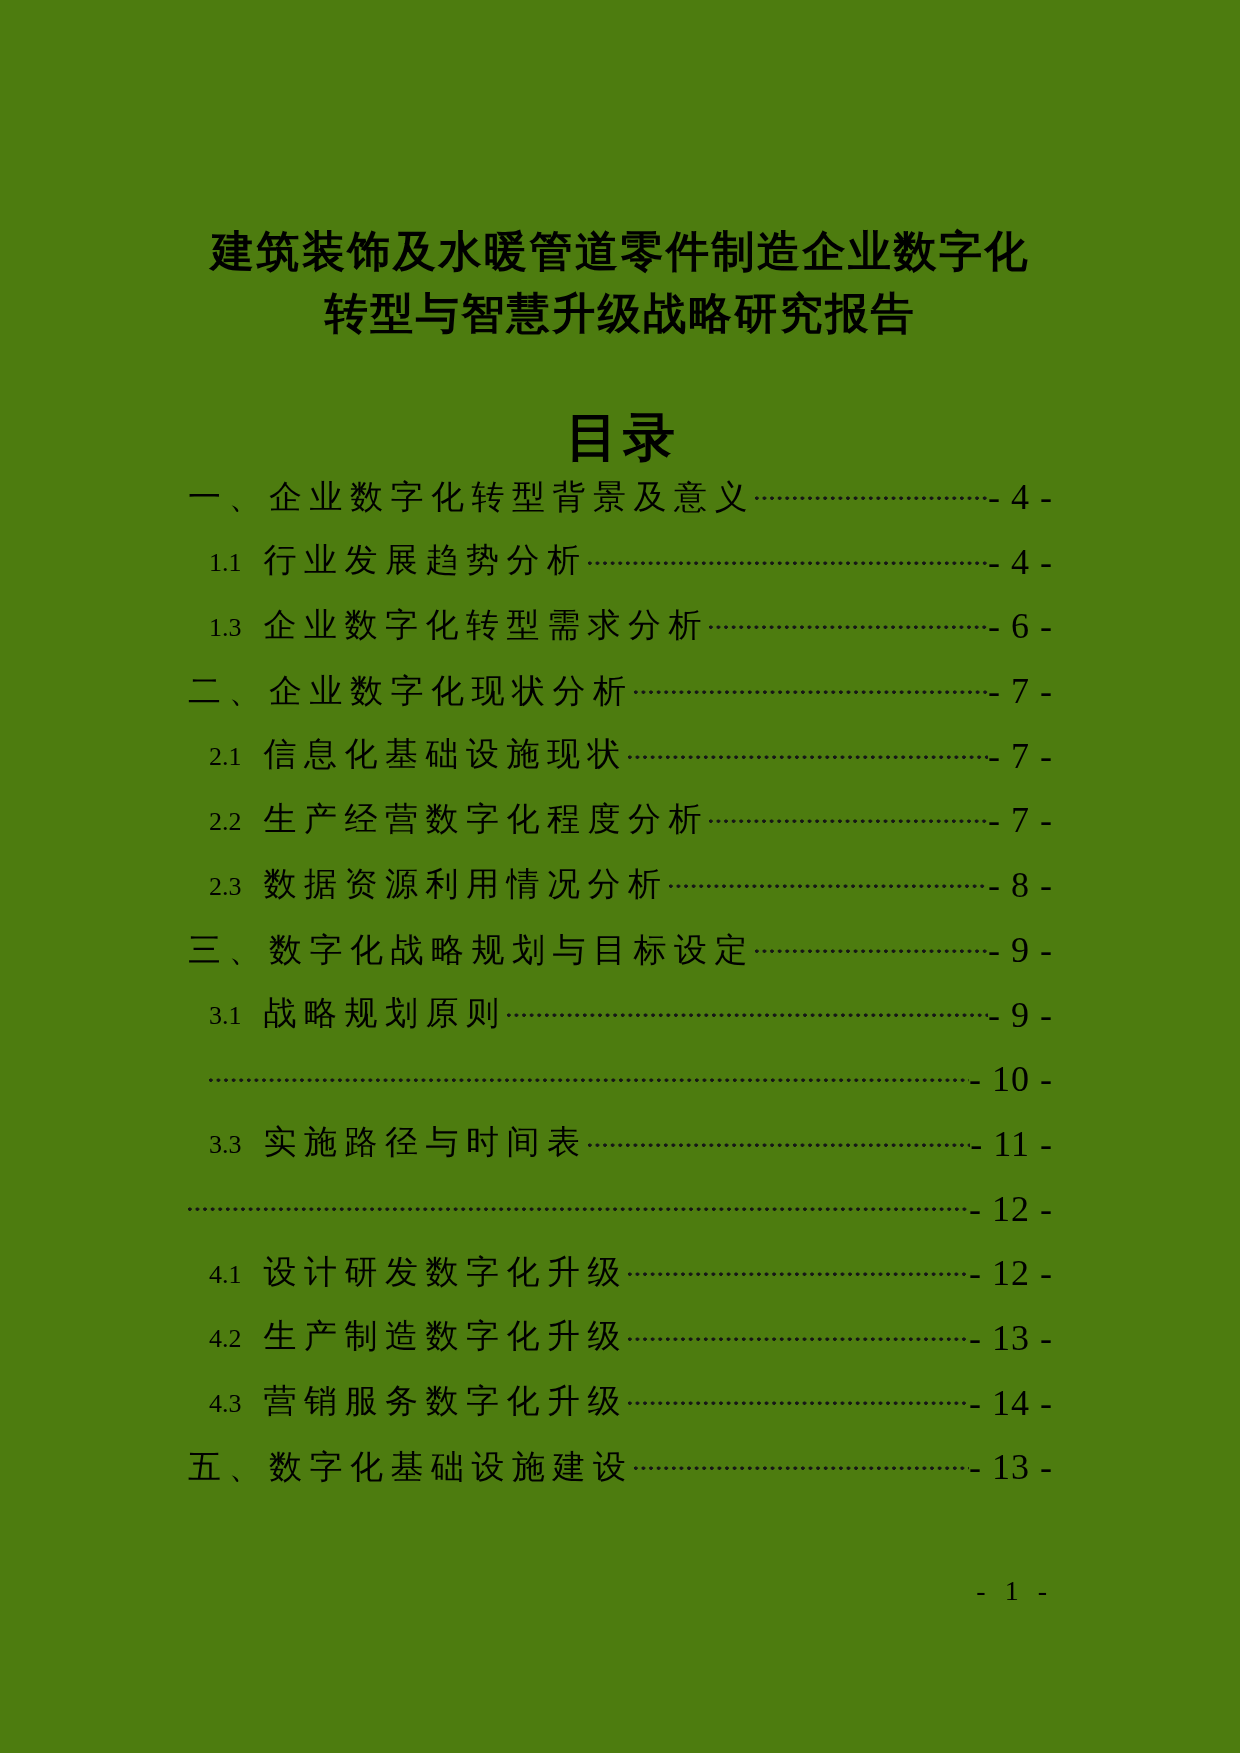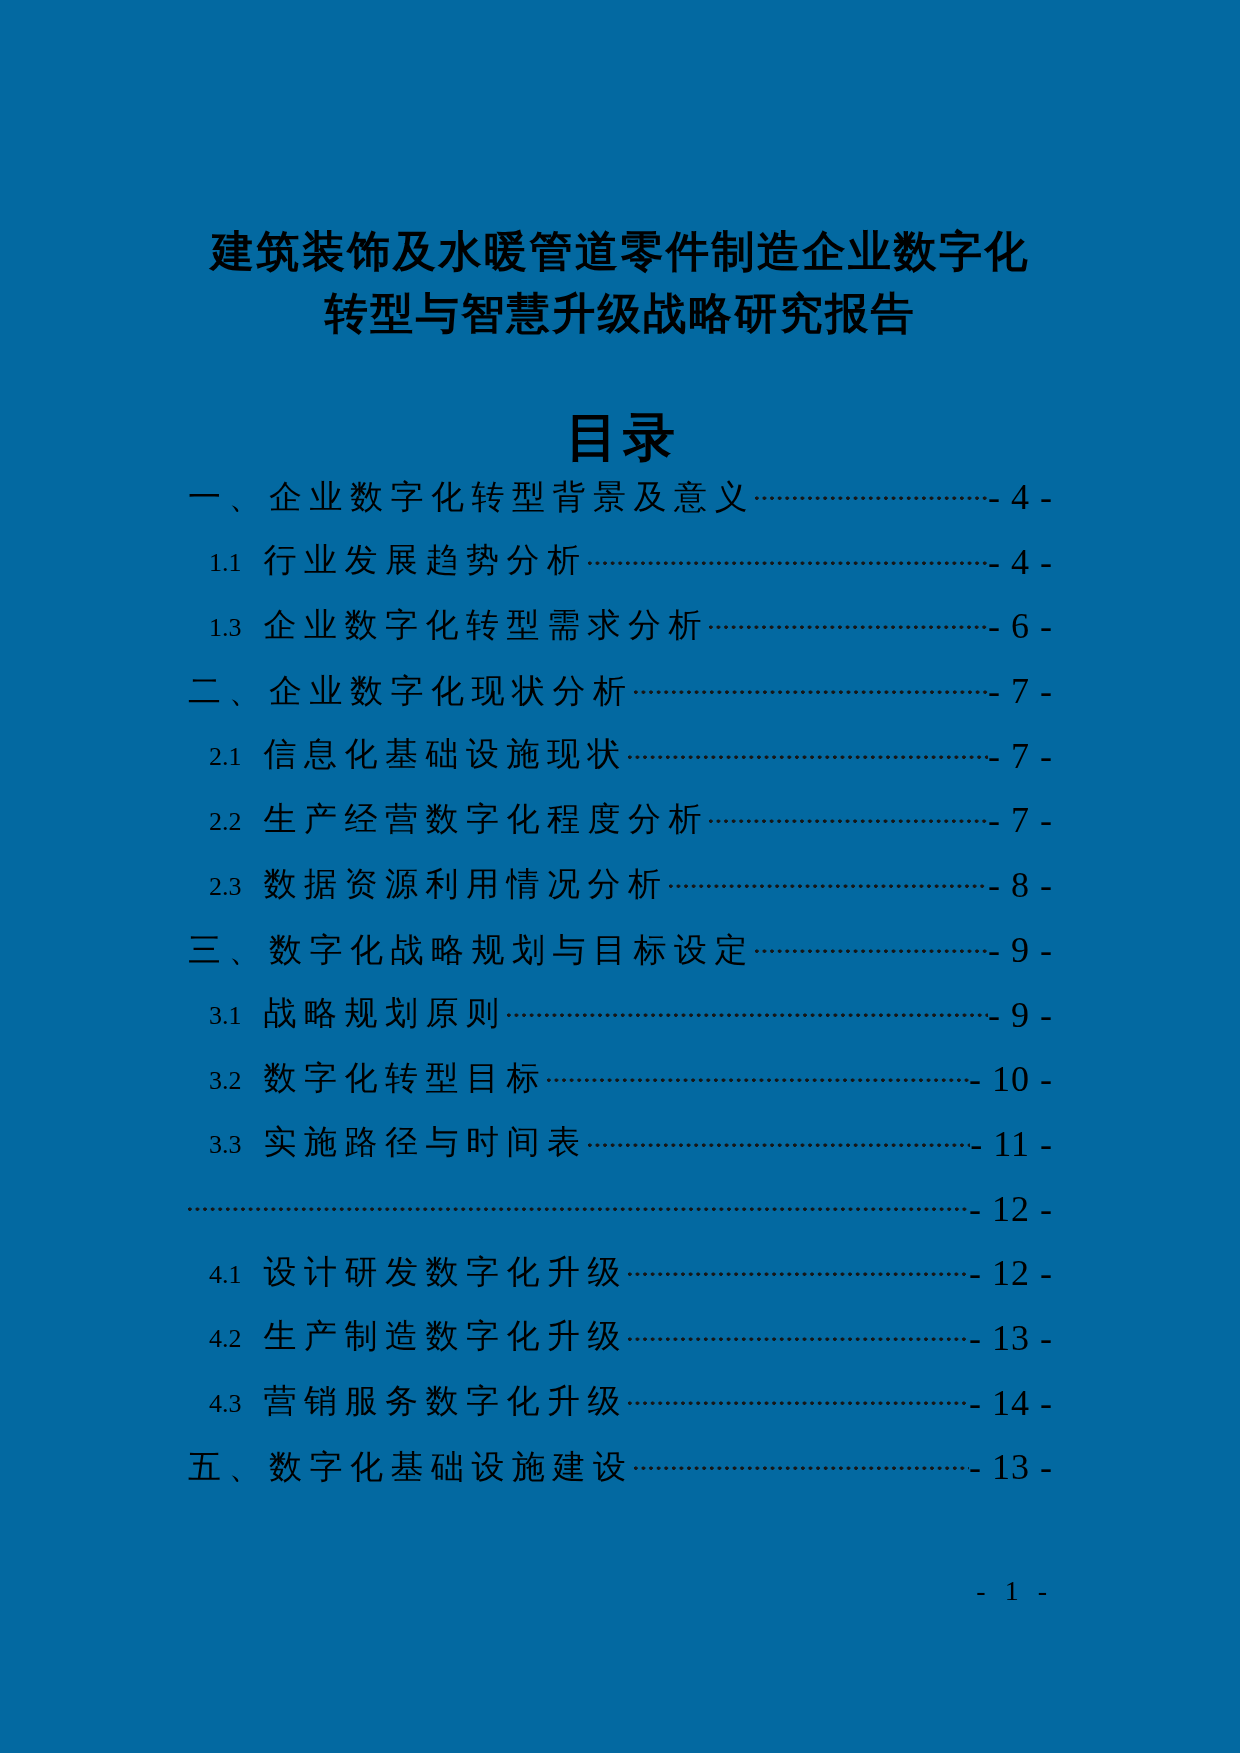--- a/index.html
+++ b/index.html
@@ -1,21 +1,21 @@
 <!DOCTYPE html>
 <html lang="zh"><head>
 <meta charset="utf-8">
 <style>
   html,body{margin:0;padding:0;background:#ffffff;}
   .page{
     position:relative;
     width:1240px;
     height:1753px;
     margin:0 auto;
-    background:#0369a1;
+    background:#4d7c0f;
     color:#000000;
     box-sizing:border-box;
     padding:220px 187px 0 188px;
     font-family:"Liberation Serif","DejaVu Serif",serif;
     overflow:hidden;
   }
   .doc-title{
     text-align:center;
     font-family:"Liberation Sans","DejaVu Sans",sans-serif;
     font-weight:bold;
@@ -145,21 +145,20 @@
       <span class="toc-page">- 9 -</span>
     </div>
 
     <div class="toc-row lvl2">
       <span class="toc-label"><span class="toc-num">3.1</span><span class="toc-text">战略规划原则</span></span>
       <span class="toc-dots"></span>
       <span class="toc-page">- 9 -</span>
     </div>
 
     <div class="toc-row lvl2">
-      <span class="toc-label"><span class="toc-num">3.2</span><span class="toc-text">数字化转型目标</span></span>
       <span class="toc-dots"></span>
       <span class="toc-page">- 10 -</span>
     </div>
 
     <div class="toc-row lvl2">
       <span class="toc-label"><span class="toc-num">3.3</span><span class="toc-text">实施路径与时间表</span></span>
       <span class="toc-dots"></span>
       <span class="toc-page">- 11 -</span>
     </div>
 

